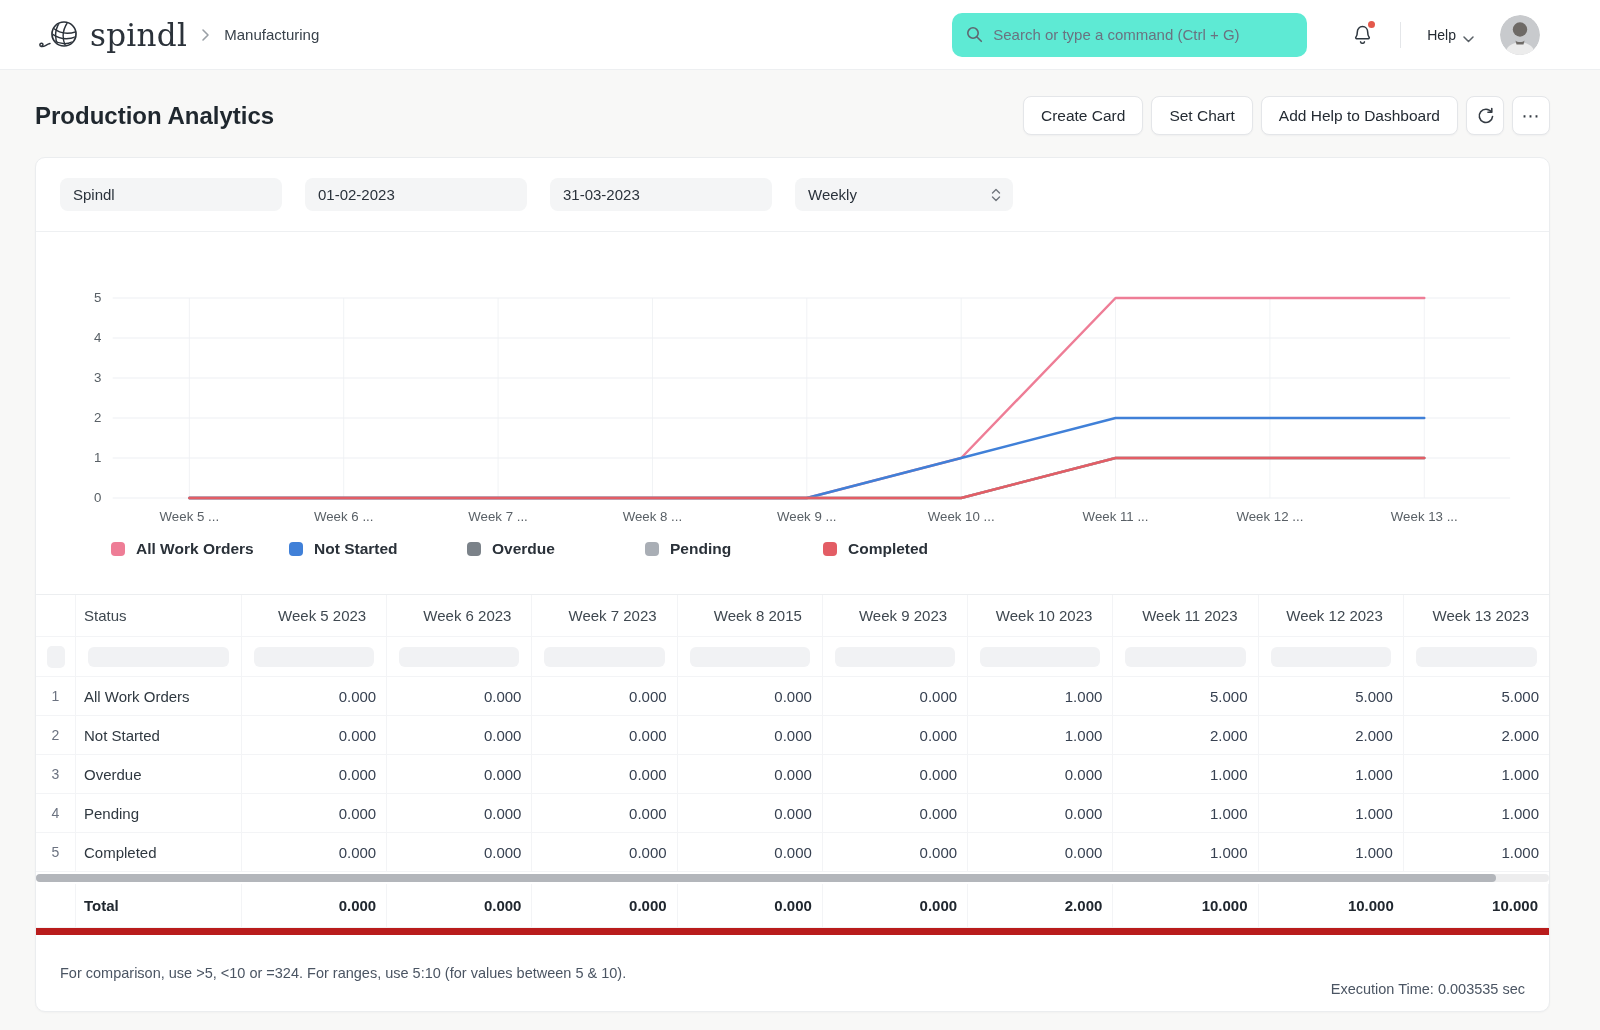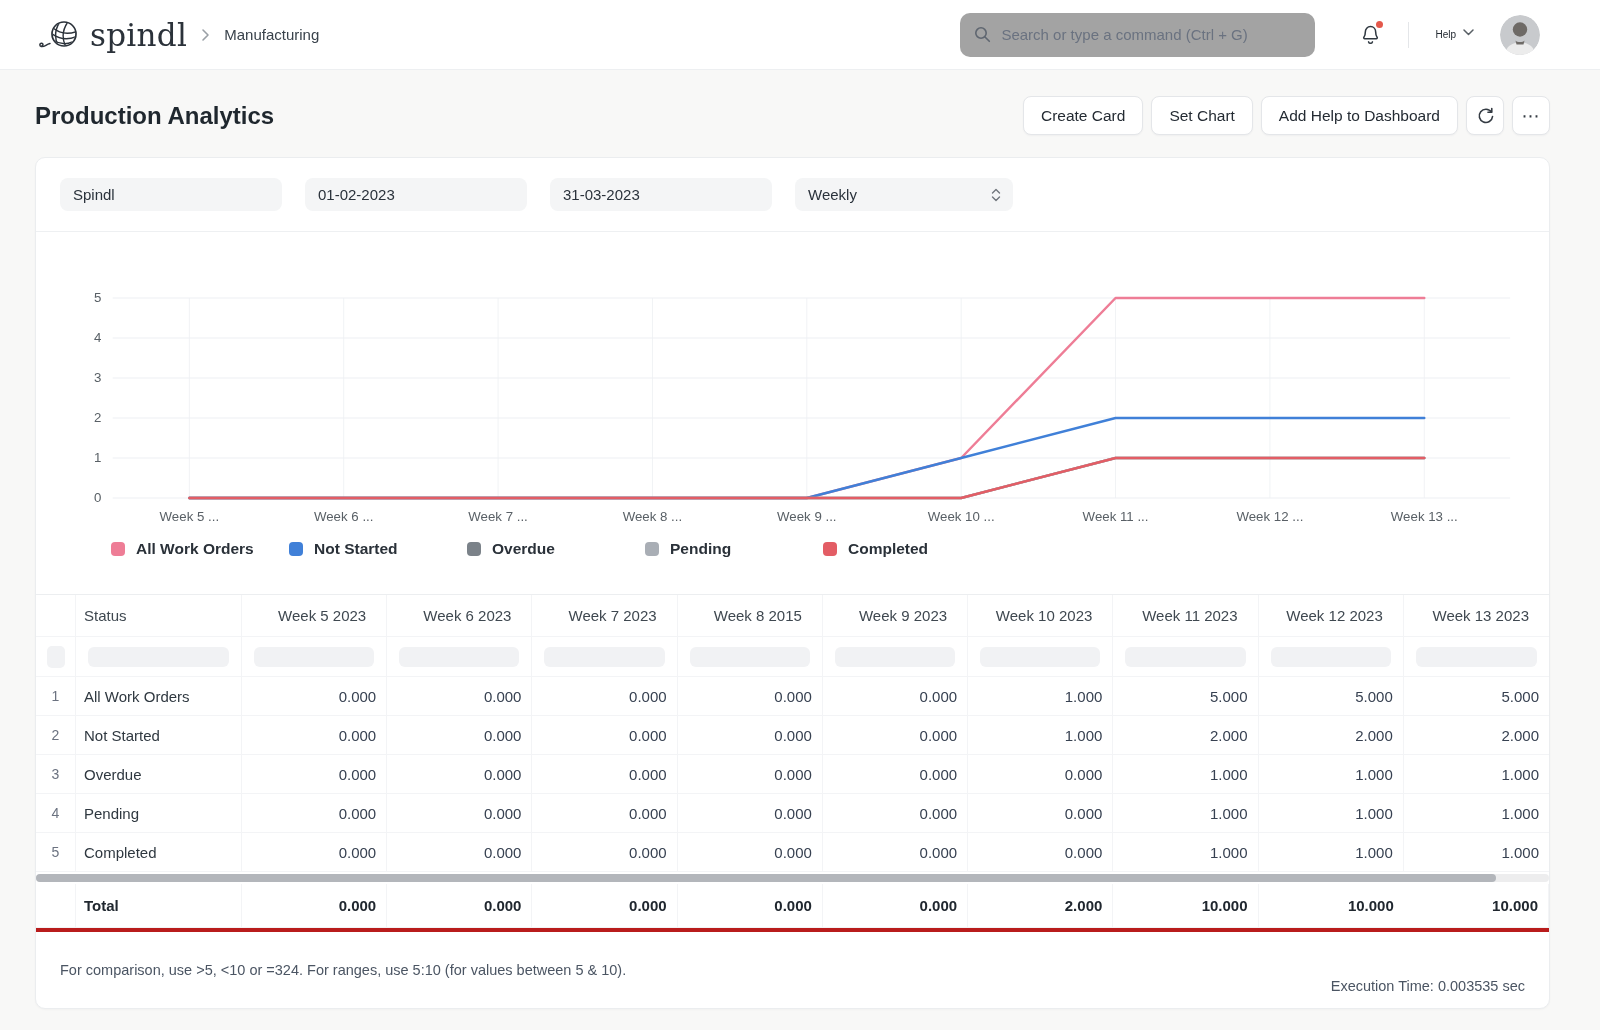--- a/index.html
+++ b/index.html
@@ -15,32 +15,32 @@
   .nav {
     height:70px; background:#ffffff; border-bottom:1px solid #edeff1;
     display:flex; align-items:center; padding:0 60px 0 36px;
   }
   .brand { display:flex; align-items:center; gap:8px; }
   .brand-text { font-family:"DejaVu Serif", serif; font-size:31px; color:#2b323a; letter-spacing:.3px; }
   .crumb-sep { margin:0 14px; display:flex; align-items:center; }
   .crumb { font-size:15px; font-weight:500; color:#39424b; }
   .nav-right { margin-left:auto; display:flex; align-items:center; }
   .searchbox {
-    width:355px; height:44px; background:#a3a3a3; border-radius:10px;
+    width:355px; height:44px; background:#5eead4; border-radius:10px;
     display:flex; align-items:center; padding:0 14px; gap:10px;
   }
   .searchbox input {
     border:none; background:transparent; outline:none; width:100%;
     font-size:15px; color:#3a414a; font-family:inherit;
   }
   .searchbox input::placeholder { color:#6a7280; opacity:1; }
   .bell-wrap { position:relative; margin-left:44px; cursor:pointer; }
   .bell-dot { position:absolute; top:-2px; right:-1px; width:7px; height:7px; border-radius:50%; background:#e4584b; }
   .nav-divider { width:1px; height:26px; background:#e4e6e9; margin:0 26px; }
-  .help { display:flex; align-items:flex-start; gap:7px; font-size:10px; color:#232a32; cursor:pointer; }
+  .help { display:flex; align-items:flex-end; gap:7px; font-size:14px; color:#232a32; cursor:pointer; }
   .avatar { width:40px; height:40px; border-radius:50%; overflow:hidden; margin-left:26px; cursor:pointer; flex:none; }
 
   
   .page-head {
     display:flex; align-items:center; margin:26px 50px 22px 35px;
   }
   .page-title { font-size:24px; font-weight:700; color:#1f272e; }
   .head-actions { margin-left:auto; display:flex; align-items:center; gap:8px; }
   .btn {
     background:#fff; border:1px solid #e4e6e9; border-radius:8px;
@@ -95,21 +95,21 @@
   .rownum { justify-content:center; color:#6b7280; font-size:14px; height:39px; }
   .td-status { padding-left:8px; color:#2f3840; height:39px; }
   .td-num { justify-content:flex-end; padding-right:10px; color:#374151; height:39px; font-variant-numeric:tabular-nums;text-align:center; }
   .scrollbar-row { grid-column:1 / -1; height:12px; position:relative; padding:2px 0; }
   .scroll-track { position:absolute; left:0; right:0; top:2px; height:8px; border-radius:4px; background:#ededee; }
   .scroll-thumb { position:absolute; left:0; top:2px; height:8px; width:96.5%; border-radius:4px; background:#b3b6bb; cursor:grab; }
   .tcell { height:44px; font-weight:700; color:#20272f; }
 
   
   .card-footer {
-    border-top:4px solid #b91c1c; display:flex; align-items:center;
+    border-top:7px solid #b91c1c; display:flex; align-items:center;
     padding:14px 24px; font-size:14.5px; color:#4b5563;
   }
   .exec-time { margin-left:auto;margin-top:32px; }
 
   svg text { font-family:"Liberation Sans", sans-serif; }
 </style>
 </head>
 <body>
 
 <div class="nav">

